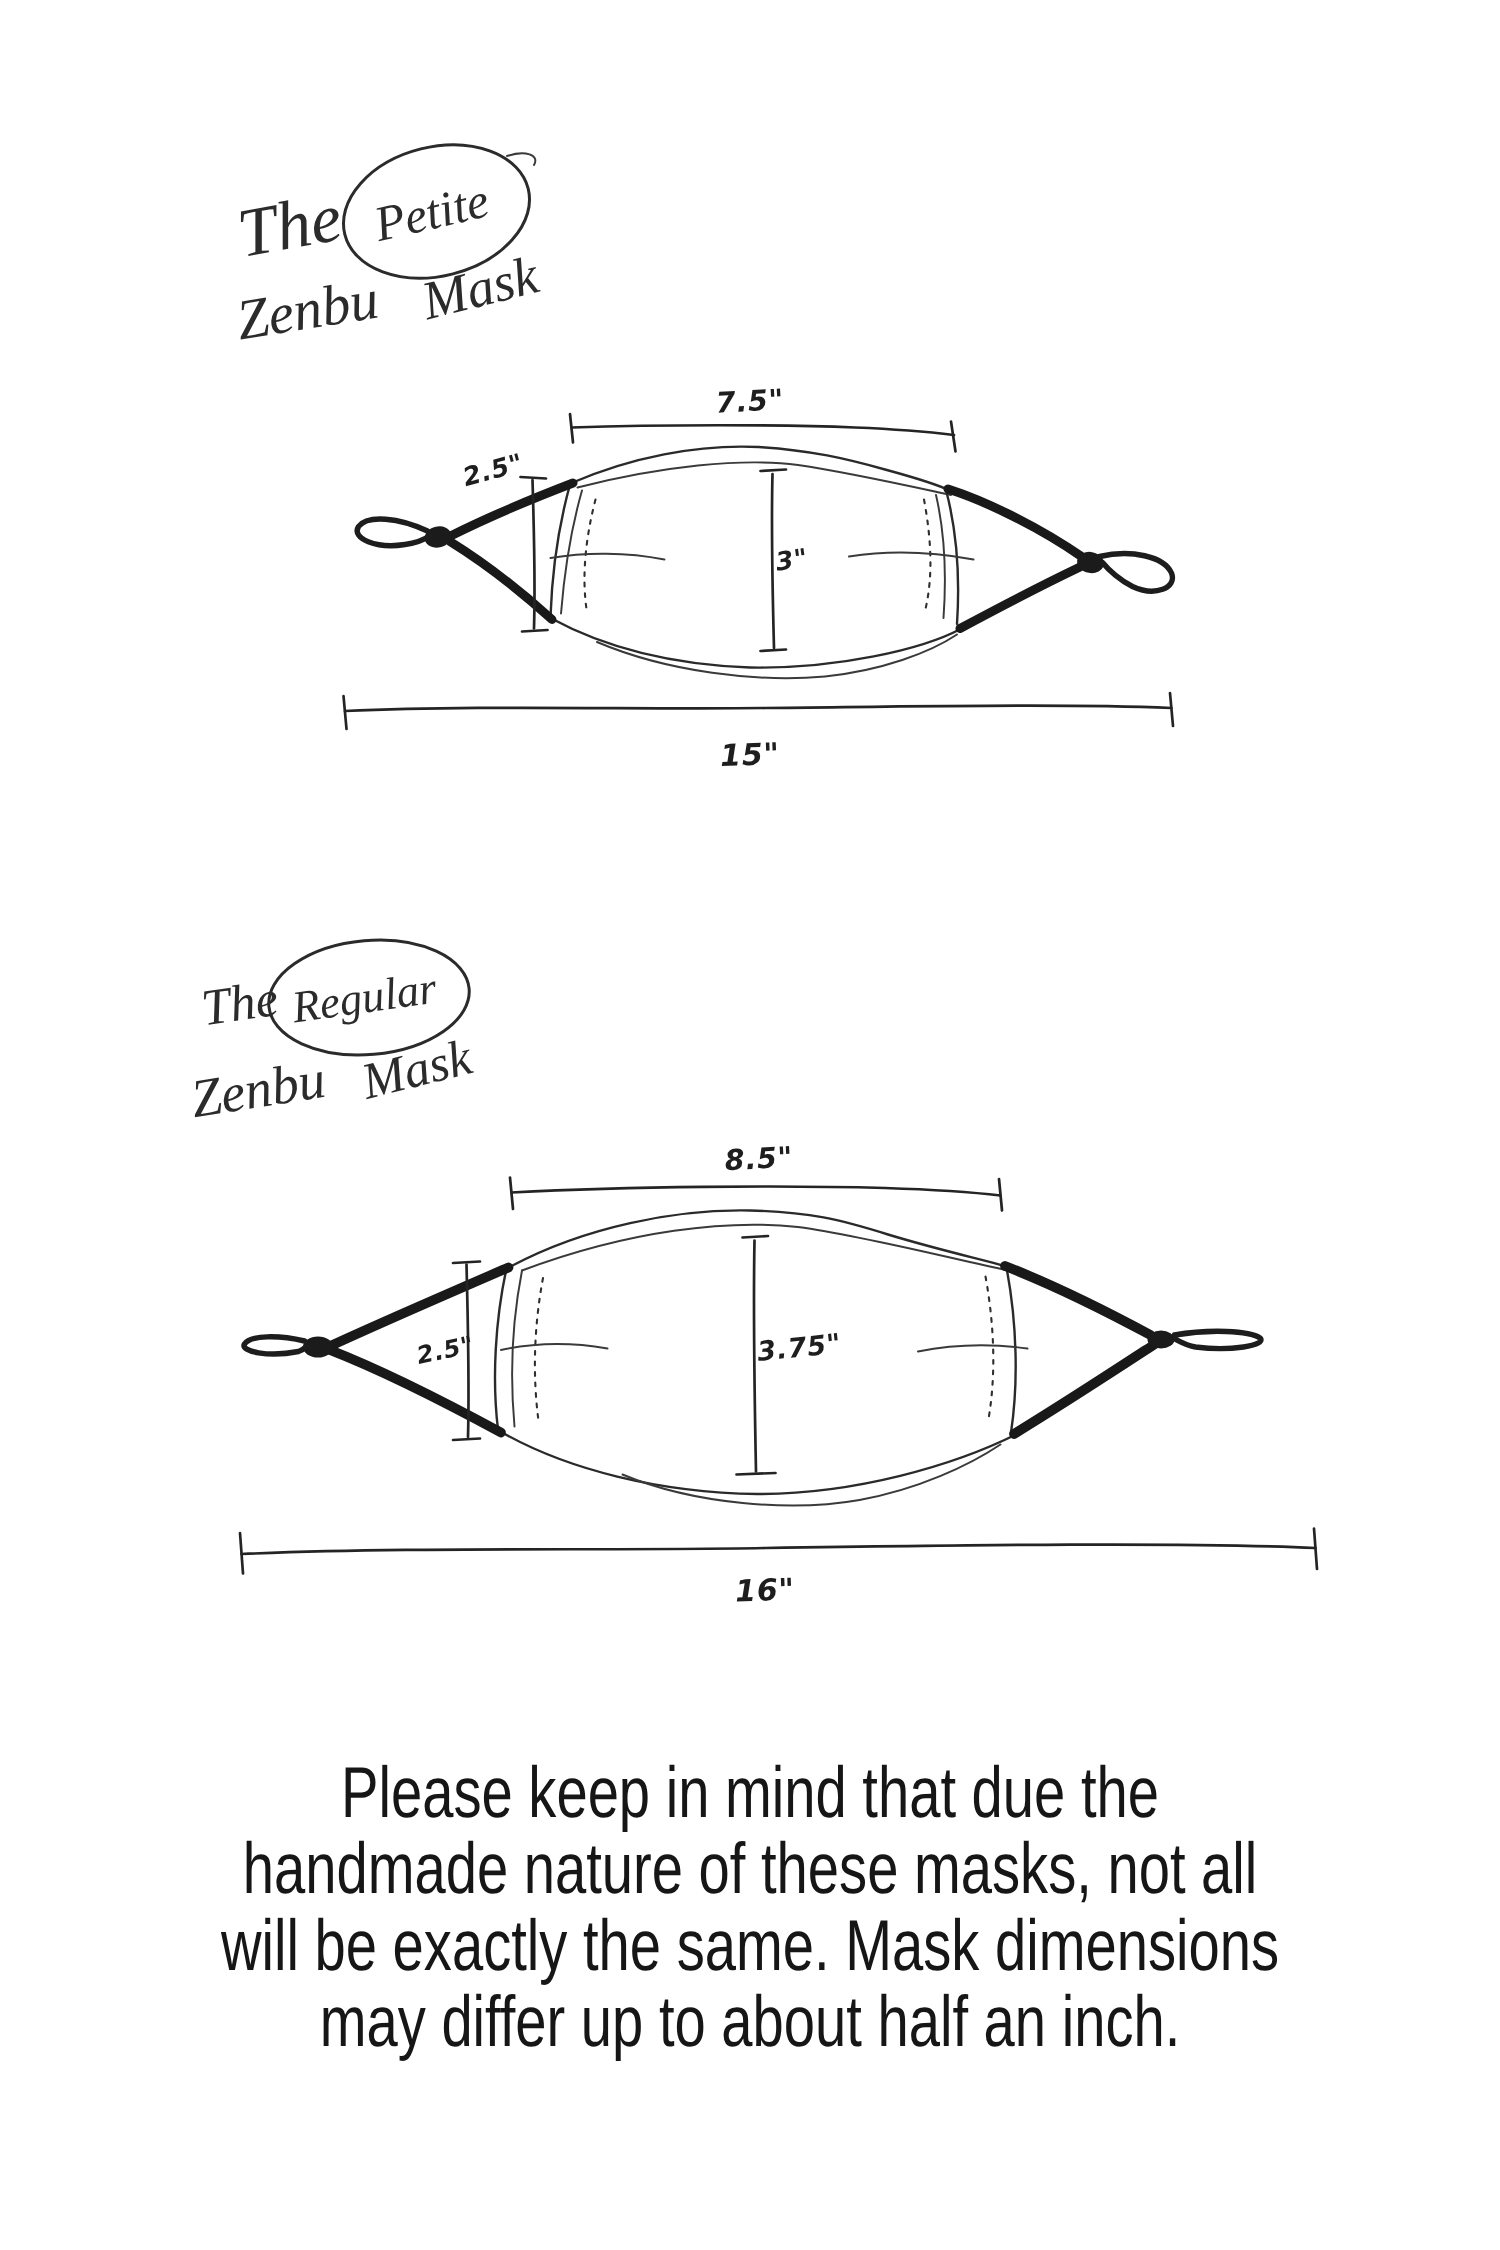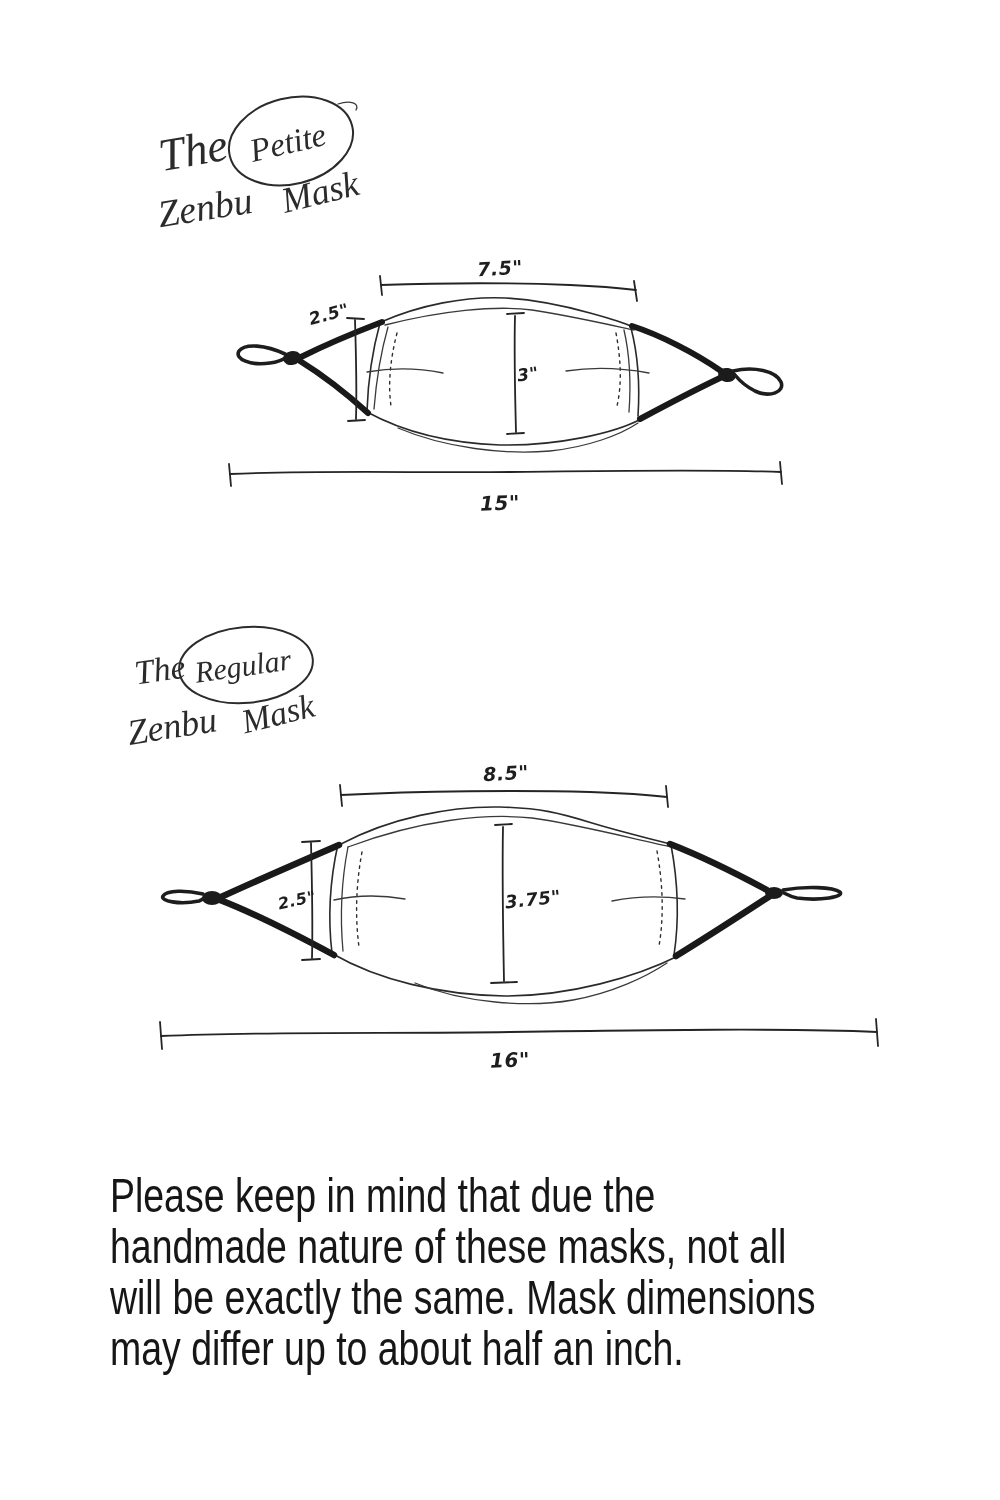--- a/index.html
+++ b/index.html
@@ -16,21 +16,21 @@
   svg .knot{fill:#1b1b1b;stroke:none;}
   svg .dim{fill:none;stroke:#242424;stroke-width:1.8;stroke-linecap:round;}
   svg .circ{fill:none;stroke:#2b2b2b;stroke-width:2;}
   
   .hand{font-family:"Liberation Serif",serif;font-style:italic;color:#2b2b2b;white-space:nowrap;}
   .hw{transform-origin:50% 50%;}
   
   .dimlabel{font-family:"DejaVu Sans",sans-serif;font-style:italic;font-weight:600;
             color:#1e1e1e;white-space:nowrap;letter-spacing:.5px;}
   
-  .disclaimer{left:0;top:1170px;width:1000px;text-align:left;color:#161616;}
+  .disclaimer{left:0;top:1170px;width:1000px;text-align:center;color:#161616;}
   .disclaimer-line{font-size:48px;line-height:51px;font-weight:300;white-space:nowrap;
                    transform:scaleX(0.78);transform-origin:50% 50%;
                    font-family:"Liberation Sans",sans-serif;}
 </style>
 </head>
 <body>
 
 <div class="abs" style="left:0;top:0;width:1000px;height:1500px;">
 
   <svg class="abs" style="left:0;top:0;" width="1000" height="1500" viewBox="0 0 1000 1500">

